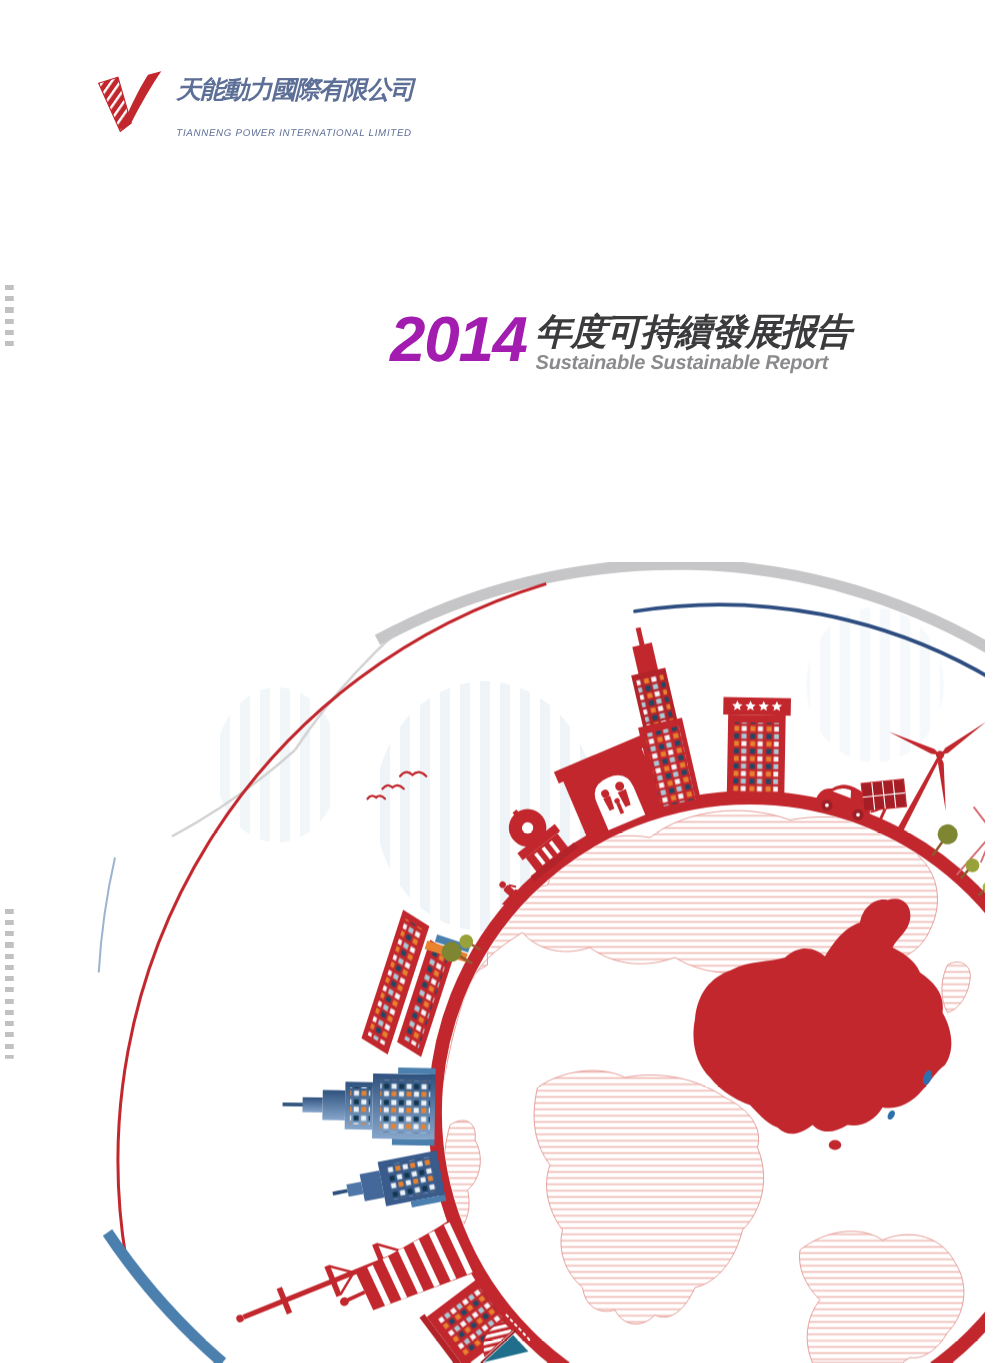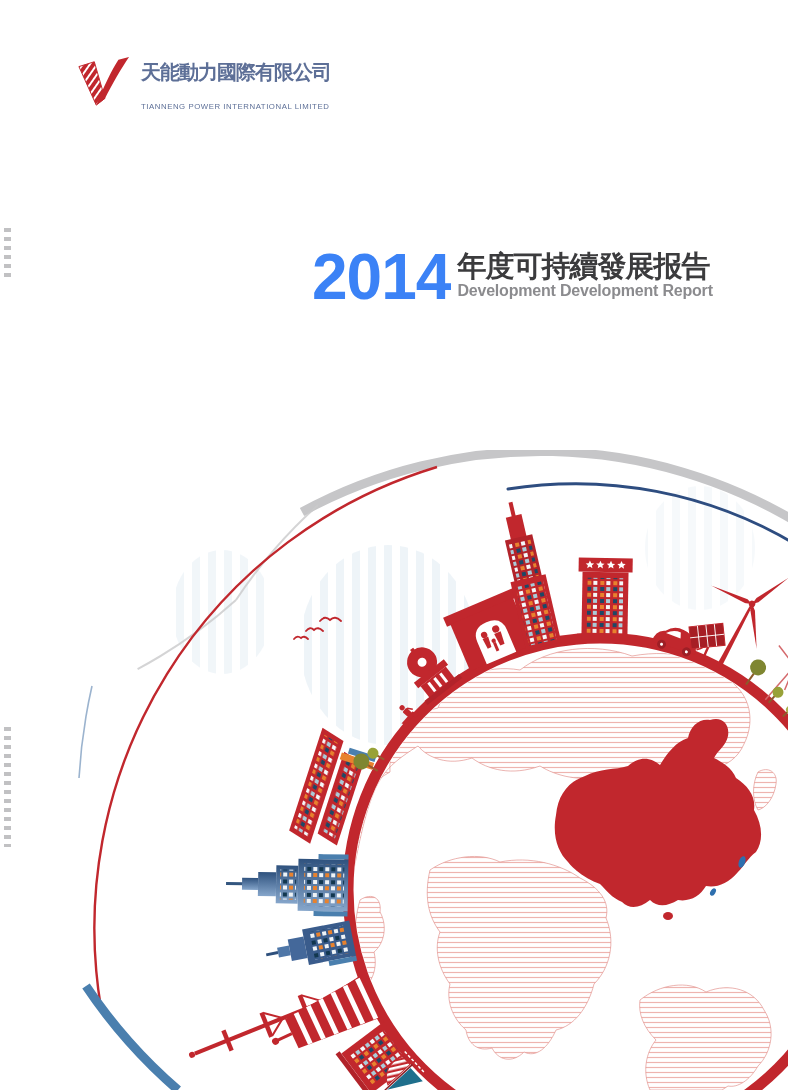--- a/index.html
+++ b/index.html
@@ -1,35 +1,35 @@
 <!DOCTYPE html>
 <html><head>
 <meta charset="utf-8">
 <style>
   html,body{margin:0;padding:0;background:#ffffff;}
   .page{
     position:relative;width:788px;height:1090px;background:#ffffff;
-    overflow:hidden;font-family:"Liberation Sans",sans-serif;
+    overflow:hidden;font-family:"Liberation Sans",sans-serif;font-style:italic;
   }
   
   .spine-mark{
     position:absolute;left:4px;width:7px;opacity:.55;filter:blur(.4px);
     background:repeating-linear-gradient(180deg,#8f8f93 0 4px,transparent 4px 9px);
   }
   .spine-mark.top{top:228px;height:52px;}
   .spine-mark.bottom{top:727px;height:120px;}
   
   .logo{position:absolute;left:74px;top:55px;display:flex;align-items:flex-start;}
   .logo-mark{width:58px;height:54px;flex:0 0 auto;}
   .logo-text{margin-left:9px;margin-top:6px;}
   .logo-zh{font-size:20px;font-weight:bold;letter-spacing:-1px;color:#5d6f97;line-height:1.1;}
   .logo-en{font-size:7.8px;letter-spacing:.55px;color:#5d6f97;margin-top:19px;white-space:nowrap;}
   
   .title-block{position:absolute;left:312px;top:250px;display:flex;align-items:flex-start;}
-  .year{font-size:64px;font-weight:bold;line-height:.86;letter-spacing:-1px;color:#3b82f6;text-align:right;}
+  .year{font-size:51px;font-weight:bold;line-height:.86;letter-spacing:-1px;color:#a21caf;text-align:right;}
   .title-lines{margin-left:7px;}
   .title-zh{font-size:29px;font-weight:bold;letter-spacing:-1px;color:#3b3b3d;line-height:1.15;white-space:nowrap;}
   .title-en{font-size:16px;font-weight:bold;letter-spacing:-.2px;color:#8b8b8e;line-height:1.05;white-space:nowrap;}
   .illustration{position:absolute;left:0;top:450px;width:800px;height:640px;}
 </style>
 </head>
 <body>
 
 <div class="page">
 
@@ -50,21 +50,21 @@
     <div class="logo-text">
       <div class="logo-zh">天能動力國際有限公司</div>
       <div class="logo-en">TIANNENG POWER INTERNATIONAL LIMITED</div>
     </div>
   </header>
 
   <section class="title-block">
     <span class="year">2014</span>
     <div class="title-lines">
       <div class="title-zh">年度可持續發展报告</div>
-      <div class="title-en">Development Development Report</div>
+      <div class="title-en">Sustainable Sustainable Report</div>
     </div>
   </section>
 
   <svg class="illustration" viewBox="0 450 800 640" aria-hidden="true">
     <defs>
       <clipPath id="globeClip">
           <circle cx="600" cy="890" r="246"></circle>
         </clipPath>
       <pattern id="hatch" width="6" height="5" patternUnits="userSpaceOnUse">
         <path d="M0,2.5 H6" stroke="#eeb4af" stroke-width="1.2"></path>

